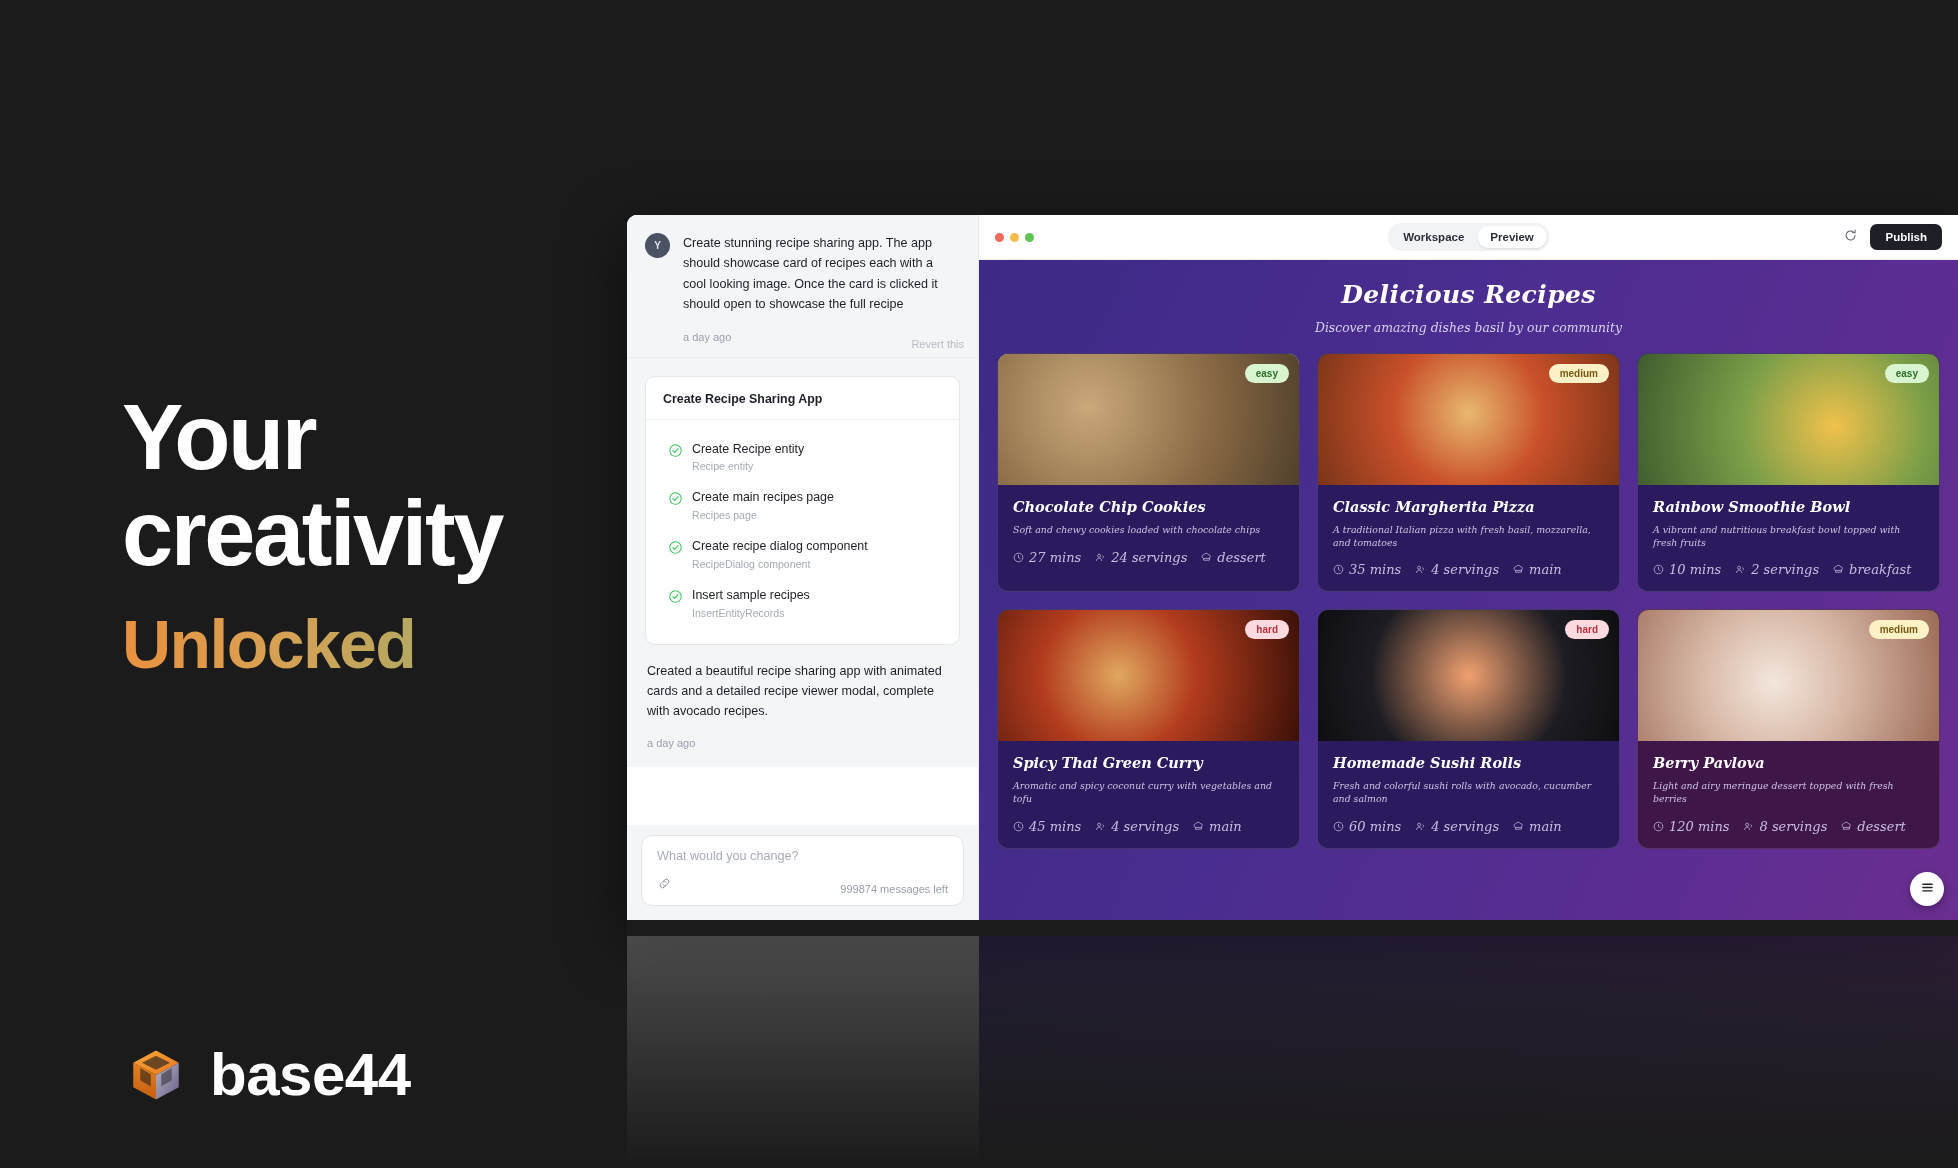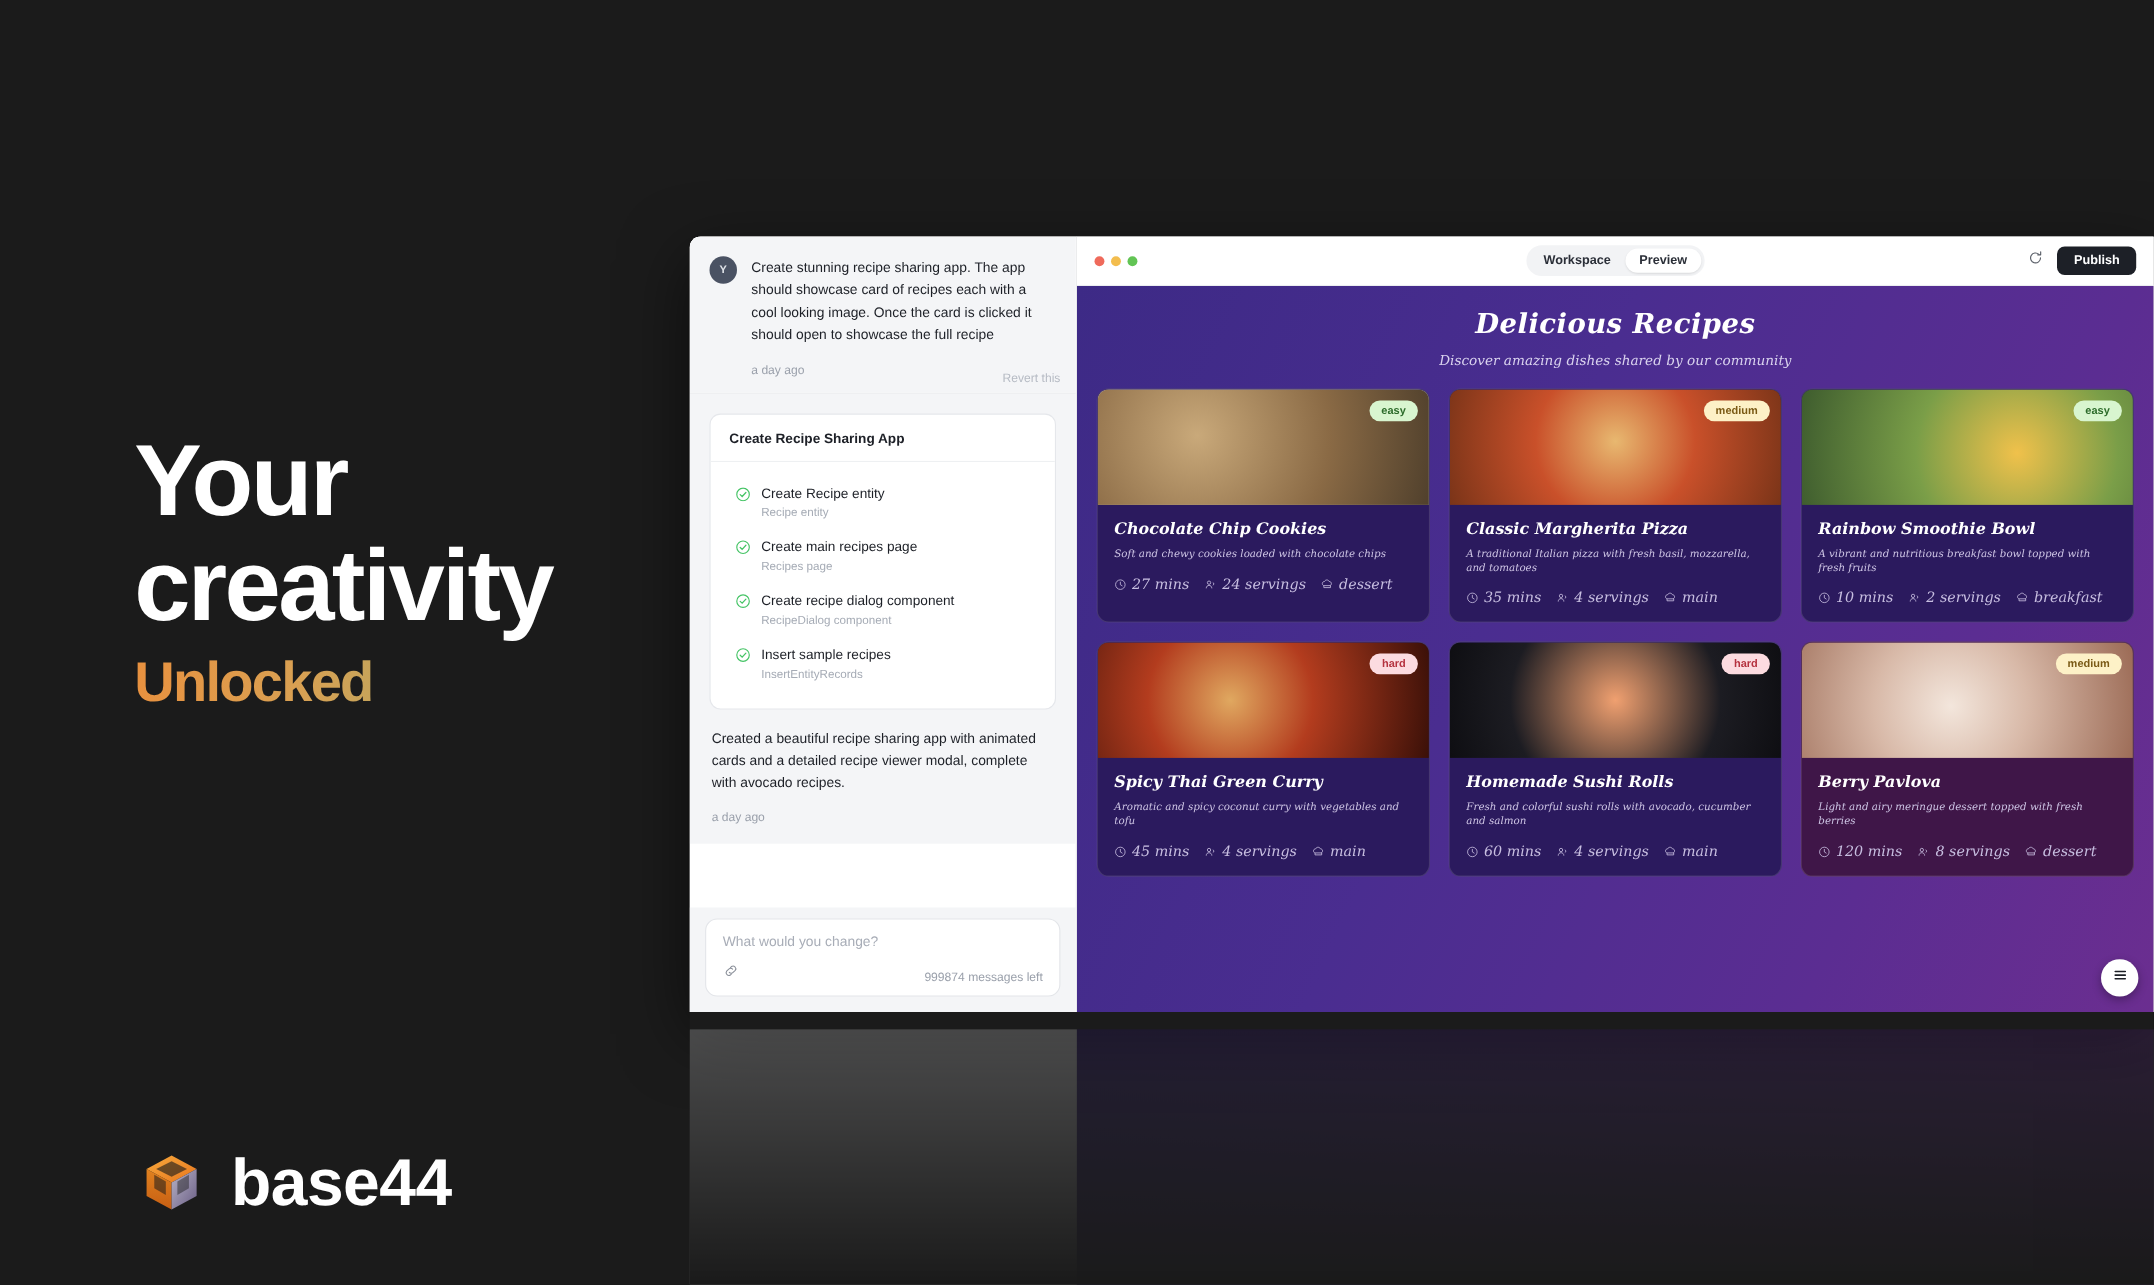--- a/index.html
+++ b/index.html
@@ -11,22 +11,22 @@
   }
   .stage { position: relative; width: 1958px; height: 1168px; background: #1b1b1b; }
 
   
   .promo { position: absolute; left: 122px; top: 390px; width: 520px; }
   .promo h1 {
     font-size: 92px; line-height: 1.04; font-weight: 700; color: #ffffff;
     letter-spacing: -2.4px;
   }
   .promo .unlocked {
-    display: block; font-size: 51px; font-weight: 700; letter-spacing: -1.6px;
-    margin-top: 12px;
+    display: block; font-size: 68px; font-weight: 700; letter-spacing: -1.6px;
+    margin-top: 28px;
     background: linear-gradient(90deg, #E8913F 0%, #D9A052 28%, #B7A861 55%, #94AC73 80%, #8BAE79 100%);
     -webkit-background-clip: text; background-clip: text;
     -webkit-text-fill-color: transparent; color: transparent;
   }
 
   .brand { position: absolute; left: 128px; top: 1040px; display: flex; align-items: center; gap: 26px; }
   .brand-cube { width: 56px; height: 56px; }
   .brand-name { font-size: 60px; font-weight: 700; color: #ffffff; letter-spacing: -0.5px; }
 
   
@@ -90,21 +90,21 @@
   .app-body { flex: 1; background: linear-gradient(115deg, #3d2a86 0%, #4a2d90 40%, #5b2d92 75%, #6b2e90 100%); overflow: hidden; position: relative; }
   .app-header { text-align: center; padding: 20px 0 18px 0; }
   .app-title { font-family: "DejaVu Serif", serif; font-style: italic; font-weight: 700;
                font-size: 25px; color: #fff; letter-spacing: .4px; }
   .app-sub { font-family: "DejaVu Serif", serif; font-style: italic; font-size: 12.4px;
              color: #d9d2ee; margin-top: 11px; }
 
   .grid { display: grid; grid-template-columns: repeat(3, 1fr); gap: 17px; padding: 0 18px; }
   .card { background: #2b1a5e; border-radius: 11px; overflow: hidden; border: 1px solid rgba(255,255,255,.13); }
   .card.alt { background: #3f1648; }
-  .card-img { height: 105px; position: relative; background-size: cover; background-position: center; }
+  .card-img { height: 131px; position: relative; background-size: cover; background-position: center; }
   .badge { position: absolute; right: 10px; top: 10px; font-size: 10px; font-weight: 700;
            padding: 4px 11px; border-radius: 11px; }
   .b-easy { background: #d8f5cf; color: #2c6b2a; }
   .b-medium { background: #fdf1c7; color: #7a5a16; }
   .b-hard { background: #fcdbe0; color: #b5323f; }
   .card-body { padding: 13px 15px 14px 15px; }
   .c-title { font-family: "DejaVu Serif", serif; font-style: italic; font-weight: 700;
              font-size: 14.5px; color: #fff; }
   .c-desc { font-family: "DejaVu Serif", serif; font-style: italic; font-size: 9.4px;
             color: #cdc4e4; margin-top: 9px; line-height: 1.35; }
@@ -286,21 +286,21 @@
               <path d="M16.2 2.6 L16.2 6.2 L12.6 6.2" fill="none" stroke="#5b6069" stroke-width="1.4" stroke-linecap="round" stroke-linejoin="round"></path>
             </svg>
           </span>
           <span class="publish">Publish</span>
         </div>
       </div>
 
       <div class="app-body">
         <div class="app-header">
           <div class="app-title">Delicious Recipes</div>
-          <div class="app-sub">Discover amazing dishes shared by our community</div>
+          <div class="app-sub">Discover amazing dishes basil by our community</div>
         </div>
 
         <div class="grid">
 
           <div class="card">
             <div class="card-img" style="background:radial-gradient(circle at 30% 40%, #c9a97a, #8a6a45 55%, #50402c 100%), linear-gradient(#cfd6d8,#b9c2c6);">
               <span class="badge b-easy">easy</span>
             </div>
             <div class="card-body">
               <div class="c-title">Chocolate Chip Cookies</div>

